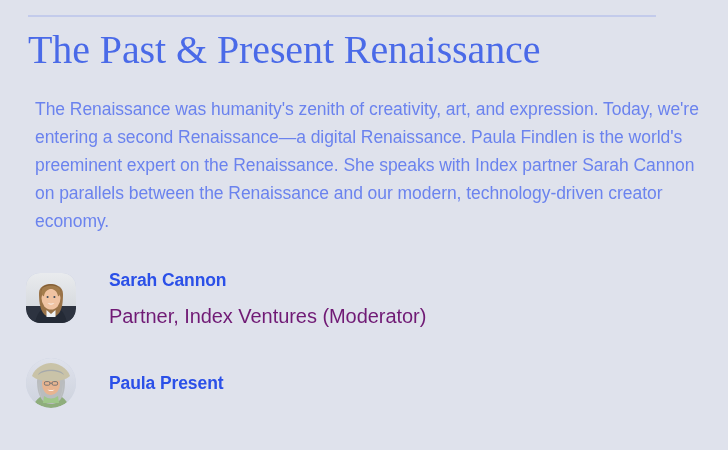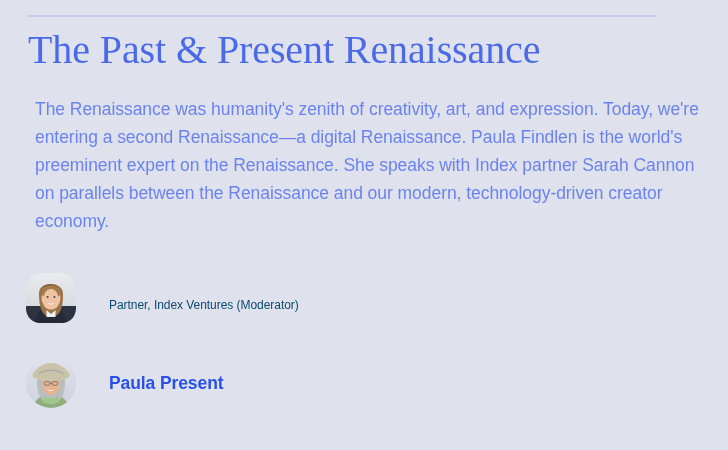--- a/index.html
+++ b/index.html
@@ -96,23 +96,23 @@
   .speaker-name {
     font-family: "Liberation Sans", sans-serif;
     font-size: 17.5px;
     font-weight: 700;
     color: #2b50e8;
     line-height: 22px;
     letter-spacing: -0.1px;
   }
   .speaker-role {
     font-family: "Liberation Sans", sans-serif;
-    font-size: 12px;
+    font-size: 20px;
     font-weight: 400;
-    color: #0c4a6e;
+    color: #701a75;
     line-height: 22px;
     margin-top: 14px;
     letter-spacing: -0.05px;
   }
 </style>
 </head>
 <body>
 
 <div class="page">
 
@@ -145,20 +145,21 @@
             <path d="M15 18 C16 9 34 9 35 19 C33 15 29 13 25 13 C21 13 17 15 15 18 Z" fill="#7f5b33"></path>
             <path d="M15.5 17 C17 11 33 11 34.5 17 C34.5 22 33 24 32 23 C31 18 28 16 25 16 C22 16 19 18 18 23 C17 24 15.5 22 15.5 17 Z" fill="#a37c4c"></path>
             <circle cx="21.6" cy="24" r="1.05" fill="#3c4a5a"></circle>
             <circle cx="28.4" cy="24" r="1.05" fill="#3c4a5a"></circle>
             <path d="M21.5 30 Q25 33.2 28.5 30 Q25 31.6 21.5 30 Z" fill="#ffffff"></path>
             <path d="M20.5 37 L25 41 L29.5 37 L29.5 44 L20.5 44 Z" fill="#eef1f4"></path>
           </g>
         </svg>
       </div>
       <div class="speaker-text">
+        <span class="speaker-name">Sarah Cannon</span>
         <span class="speaker-role">Partner, Index Ventures (Moderator)</span>
       </div>
     </div>
 
     <div class="speaker">
       <div class="avatar circle">
         <svg viewBox="0 0 50 50">
           <defs>
             <clipPath id="c2">
                 <circle cx="25" cy="25" r="25"></circle>

